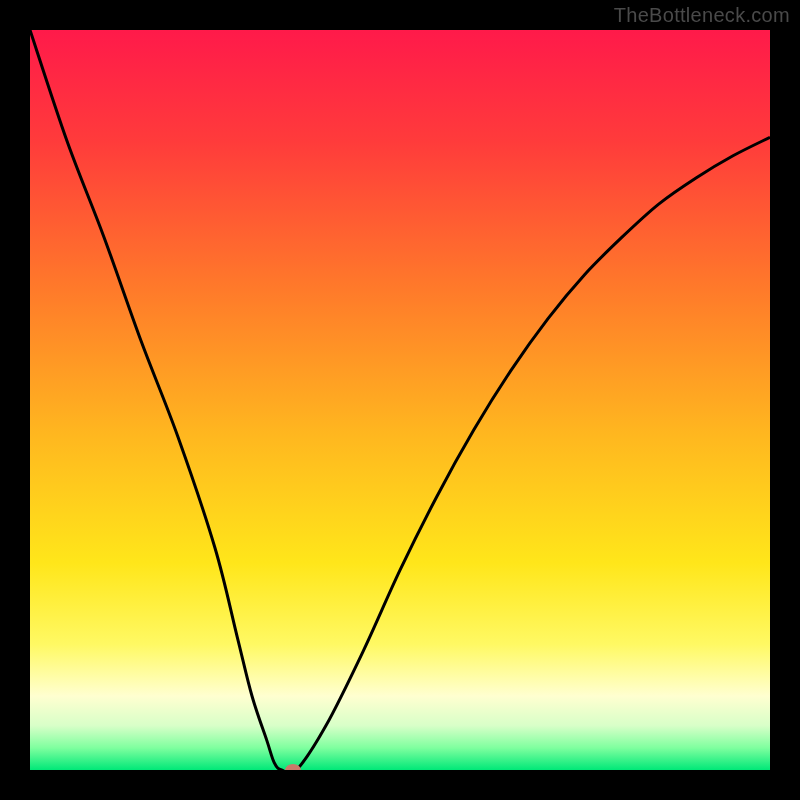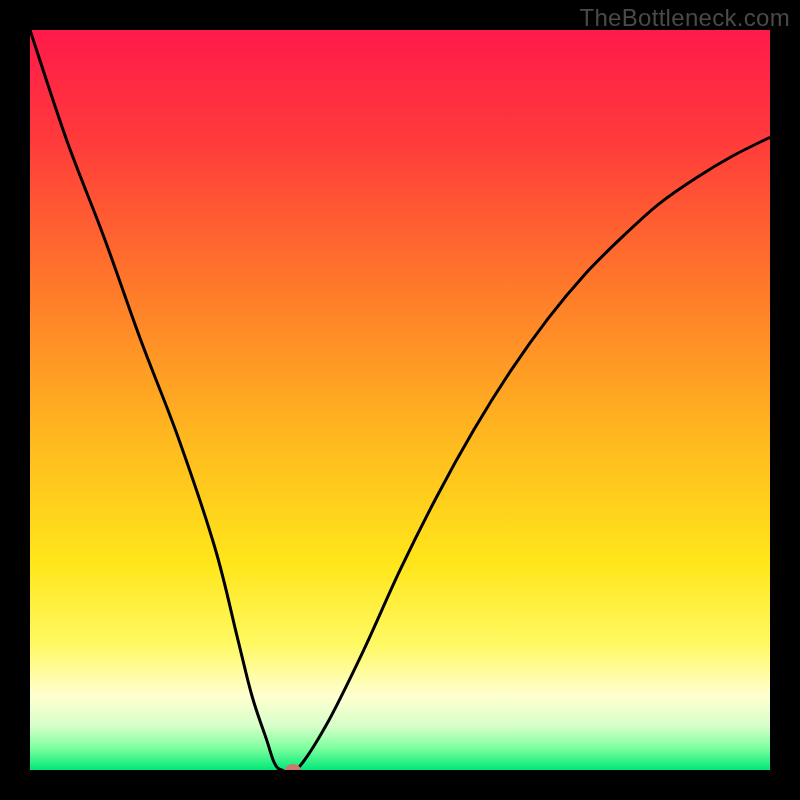--- a/index.html
+++ b/index.html
@@ -10,21 +10,21 @@
     background: #000;
     overflow: hidden;
     position: relative;
     font-family: Arial, sans-serif;
   }
   .watermark {
     position: absolute;
     top: 4px;
     right: 10px;
     color: #4a4a4a;
-    font-size: 24px;
+    font-size: 20px;
     font-weight: 500;
     z-index: 10;
     letter-spacing: 0.3px;
   }
   .plot-area {
     position: absolute;
     left: 30px;
     top: 30px;
     width: 740px;
     height: 740px;

